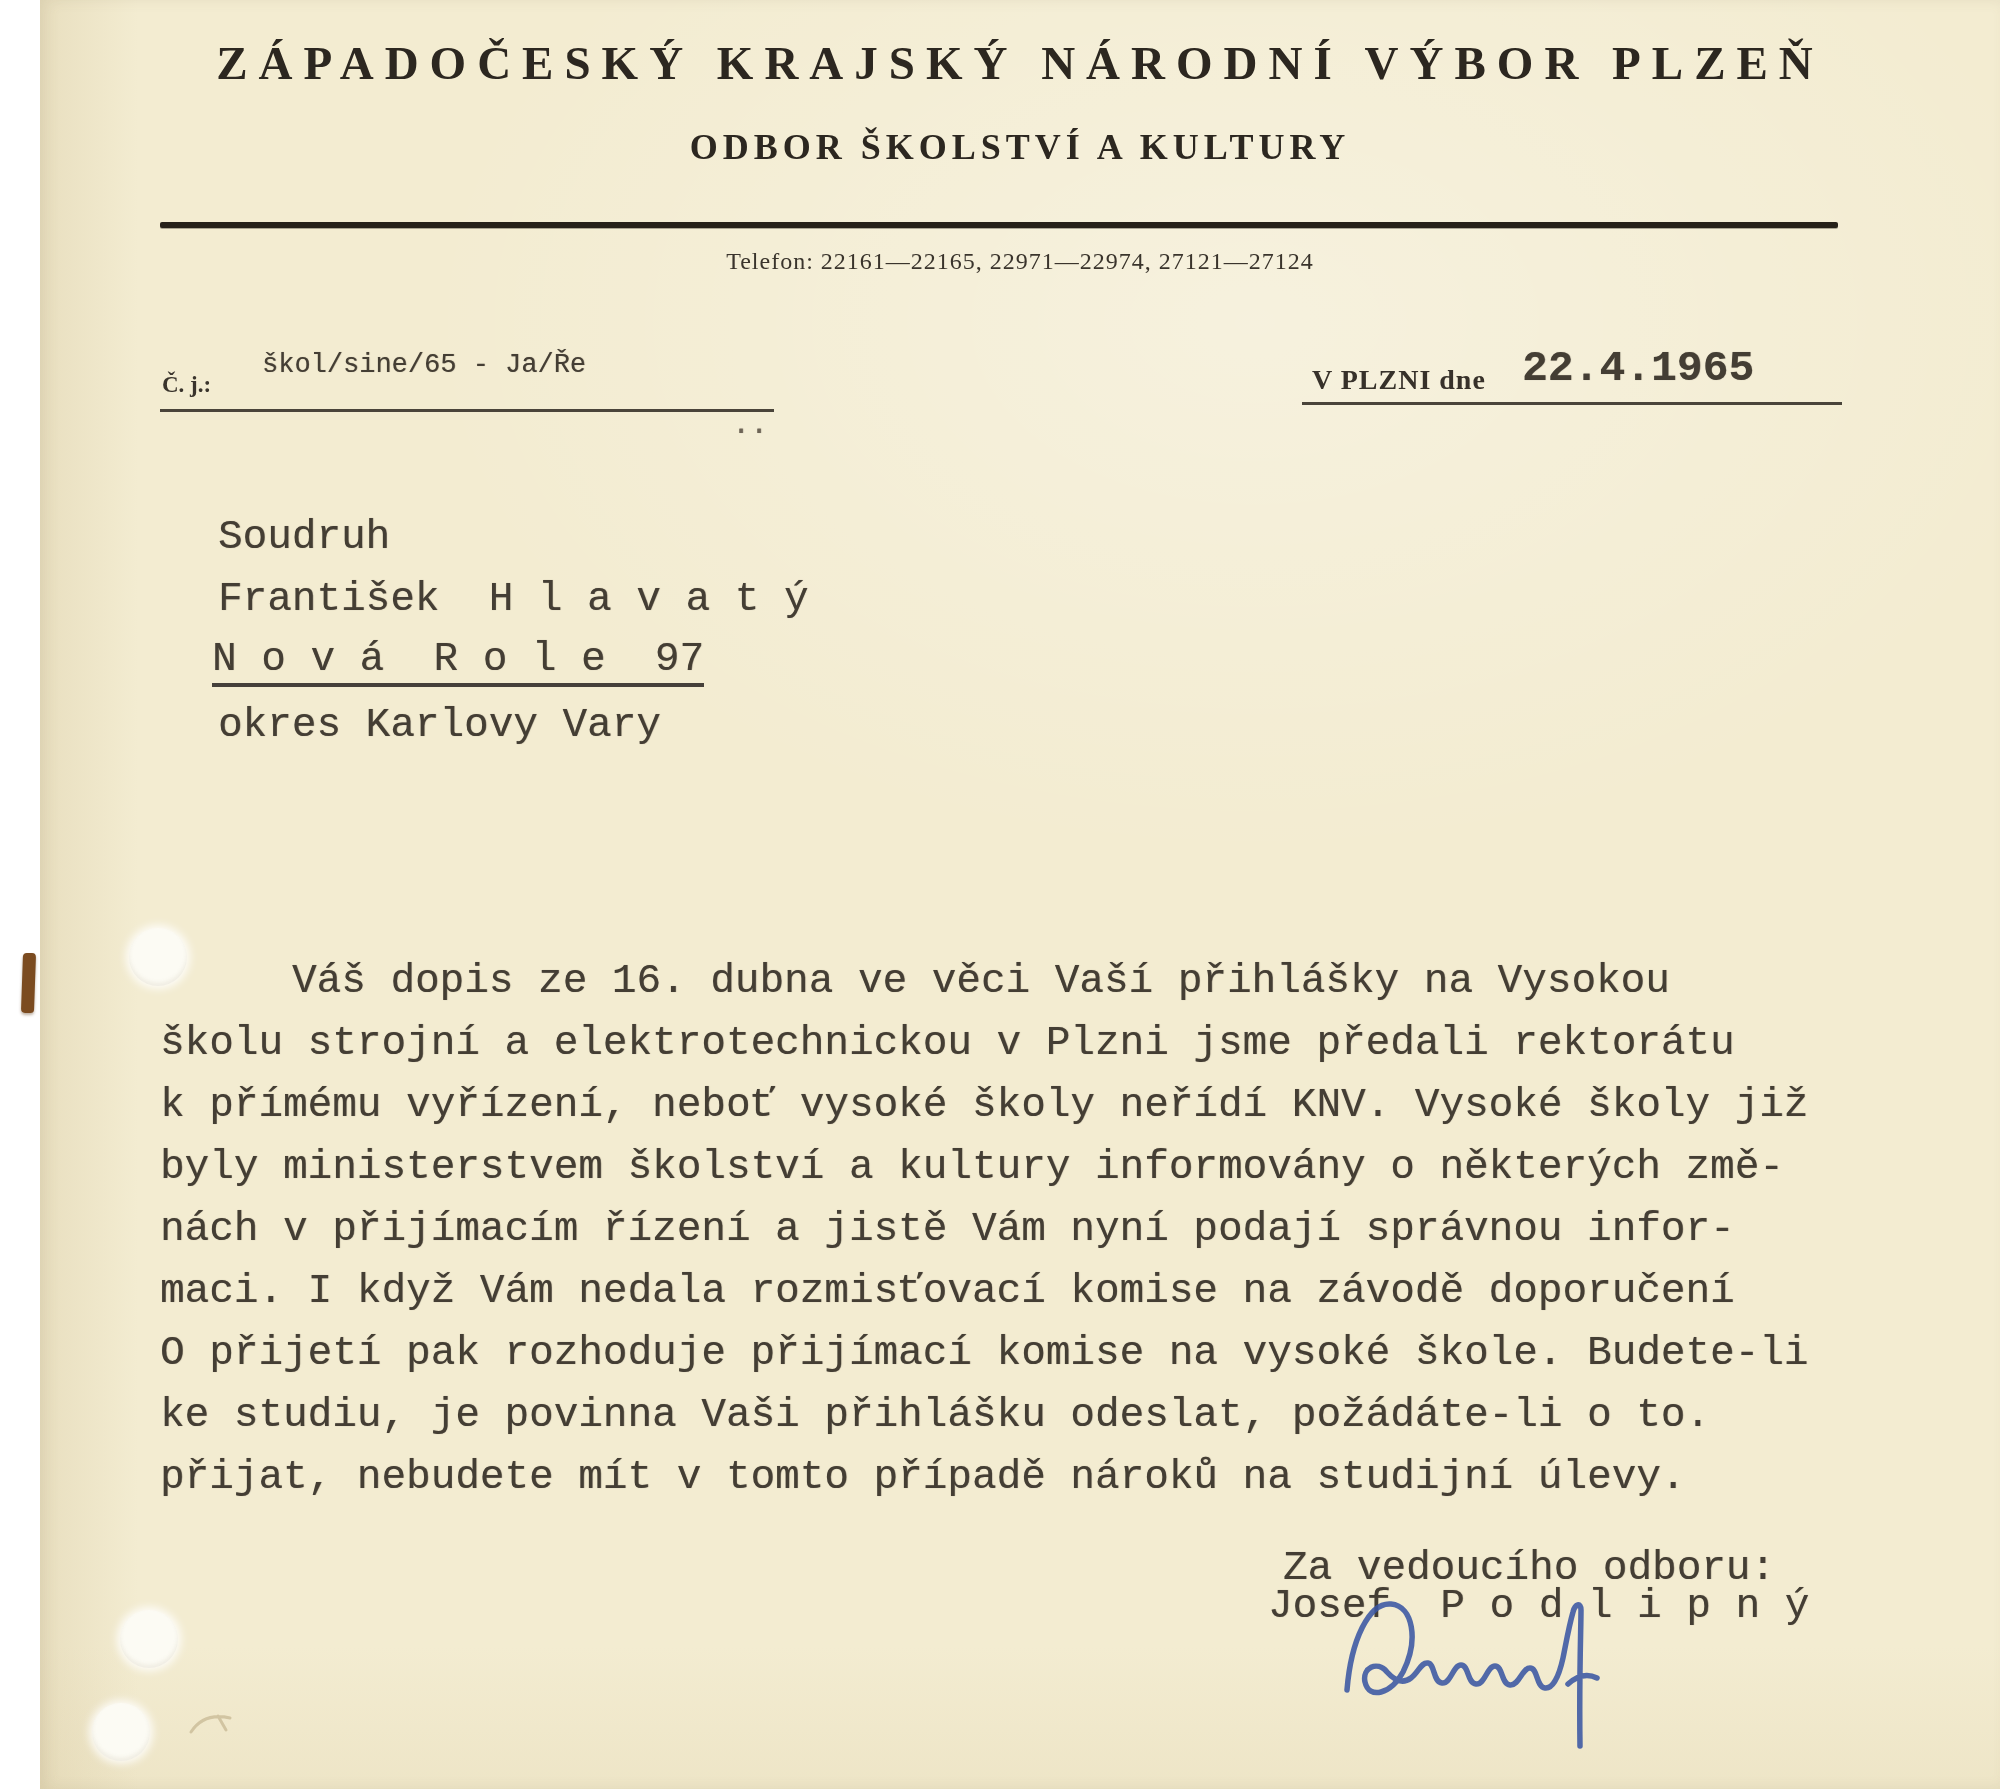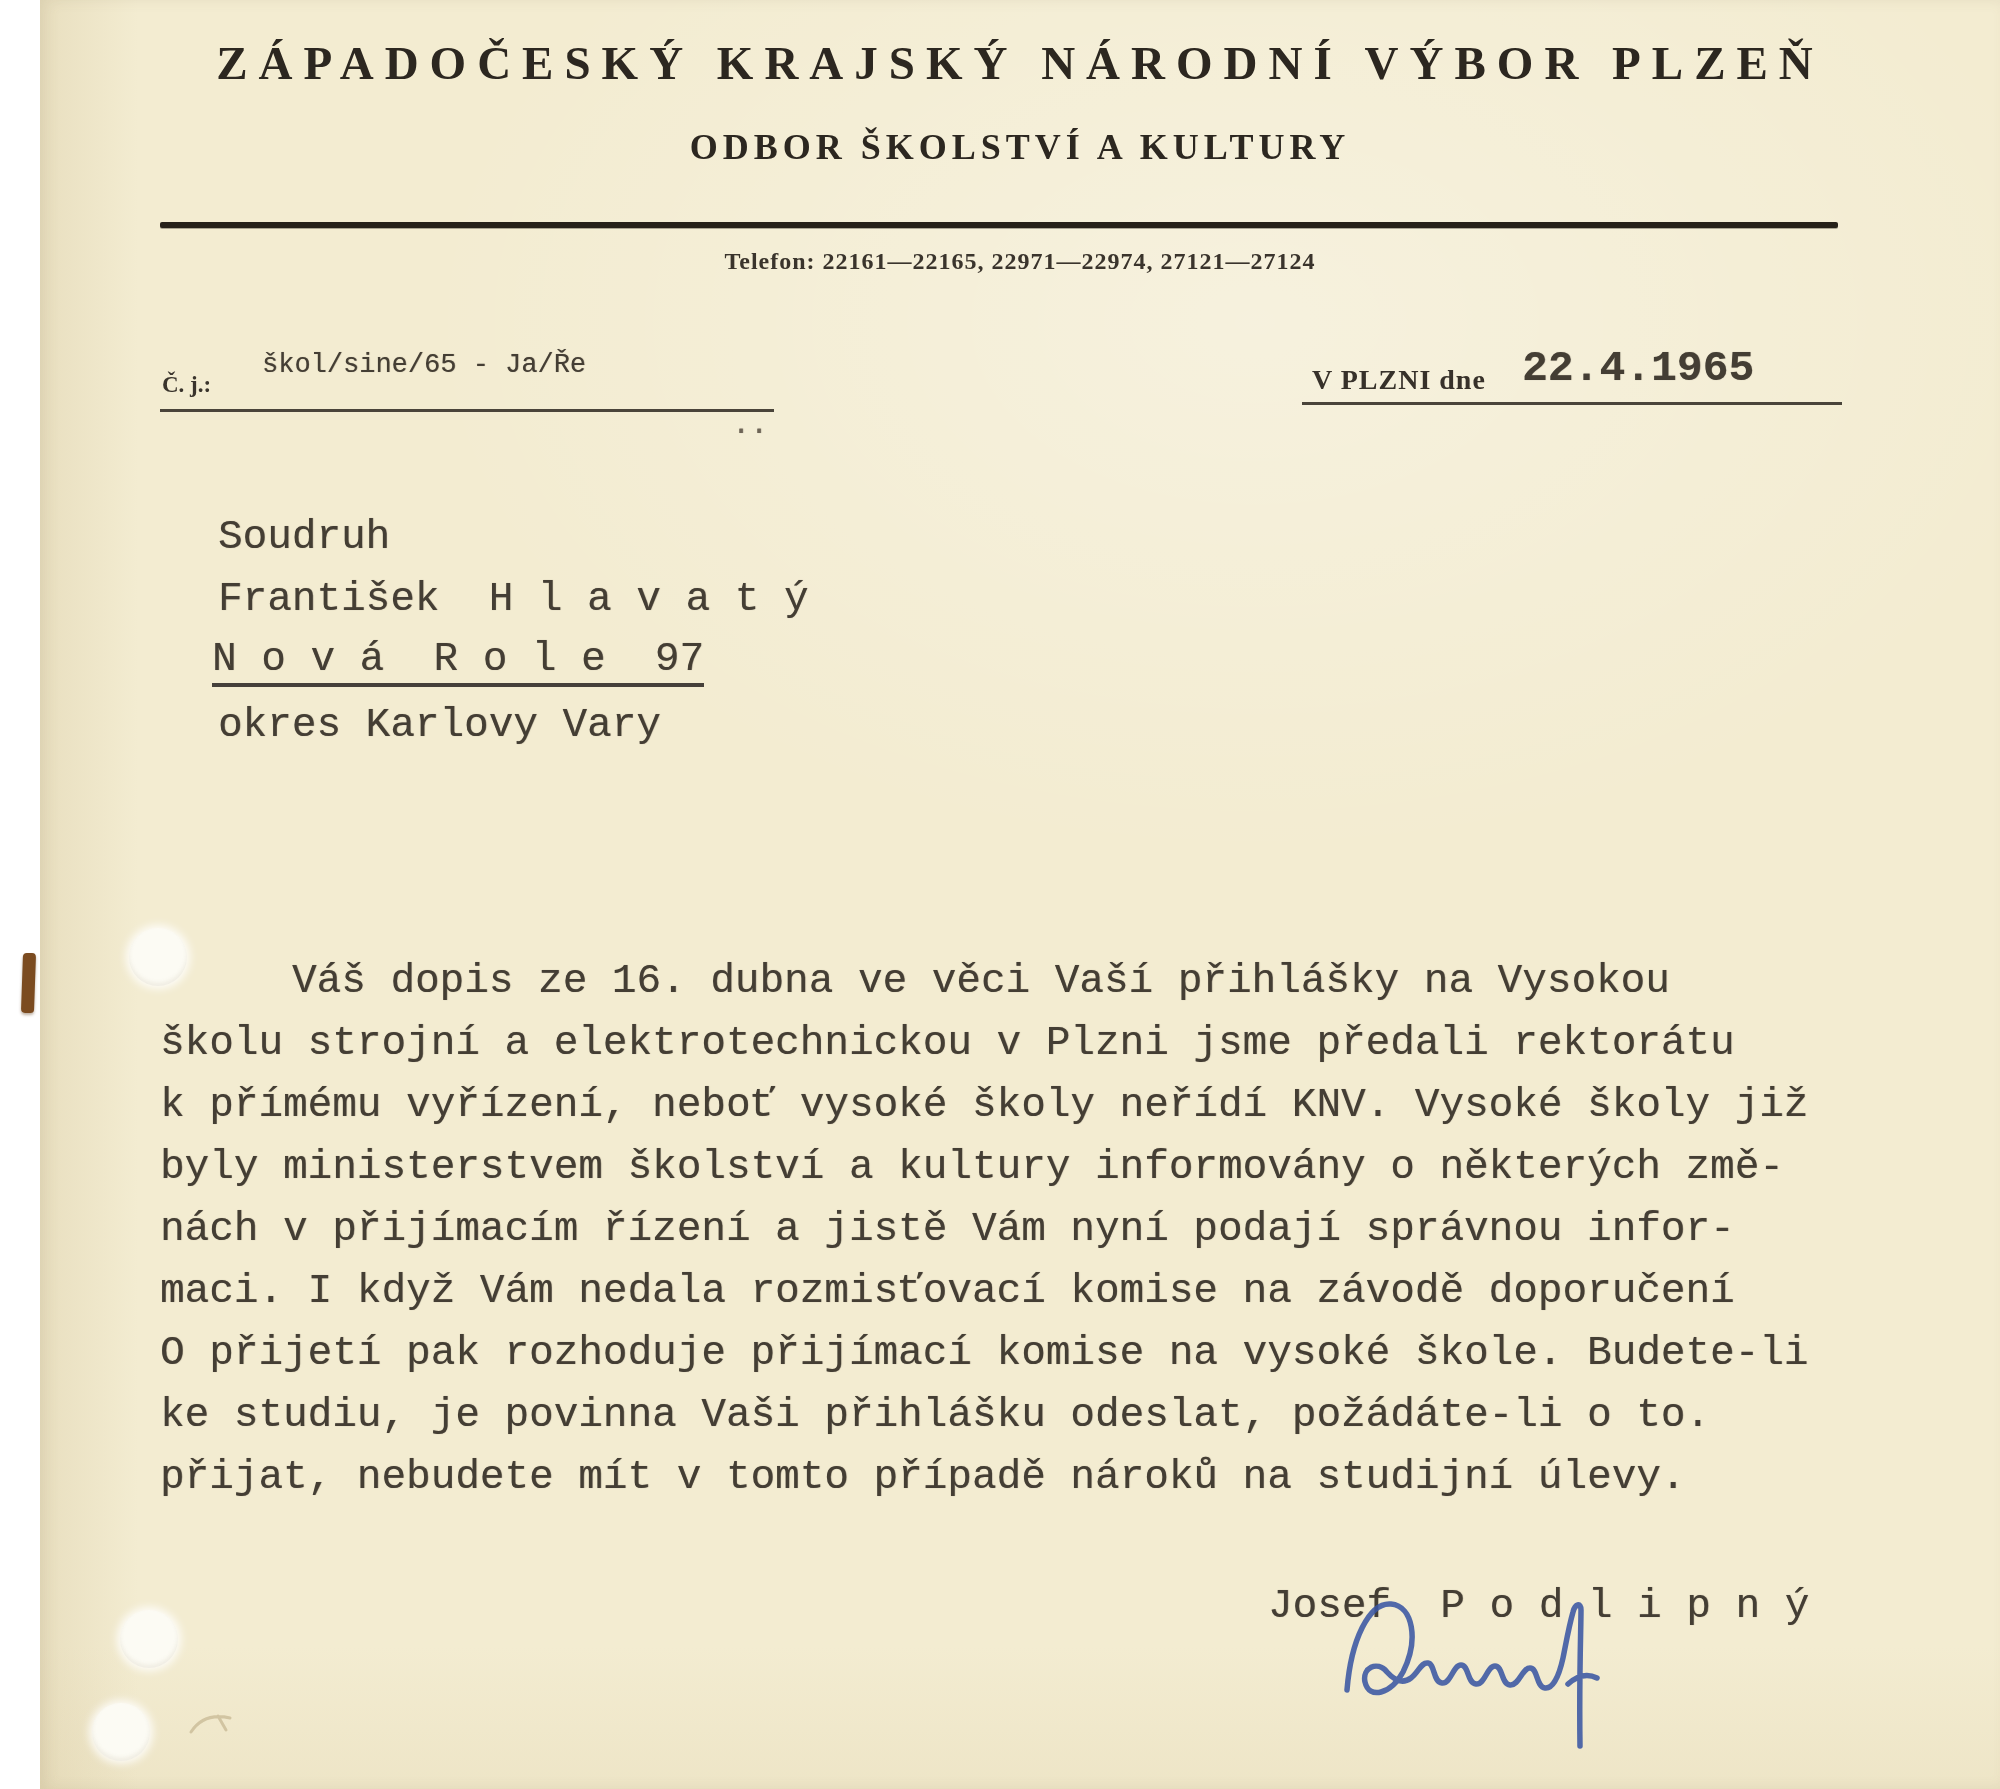--- a/index.html
+++ b/index.html
@@ -27,21 +27,21 @@
   .org-name   { top:36px;  font-size:47px; letter-spacing:11px; }
   .dept-name  { top:126px; font-size:36px; letter-spacing:5px; }
   .rule {
     position:absolute; left:120px; top:222px; width:1678px; height:6px;
     background:#262119; border-radius:2px;
     box-shadow:0 1px 0 rgba(38,33,25,0.35);
   }
   .telephone {
     position:absolute; left:0; right:0; top:248px; text-align:center;
     font-family:"Liberation Serif","DejaVu Serif",serif;
-    font-weight:bold; font-size:24px; letter-spacing:1px; color:#3a342c;
+    font-weight:normal; font-size:24px; letter-spacing:1px; color:#3a342c;
   }
   .tw {
     font-family:"Liberation Mono","DejaVu Sans Mono",monospace;
     color:#443e34; white-space:pre;
     text-shadow:0.4px 0.4px 0.7px rgba(58,50,40,0.55);
   }
   .ref-label {
     position:absolute; left:122px; top:372px;
     font-family:"Liberation Serif","DejaVu Serif",serif;
     font-weight:bold; font-size:23px; color:#3a342c;
@@ -116,20 +116,21 @@
     <div class="tw body-line">školu strojní a elektrotechnickou v Plzni jsme předali rektorátu</div>
     <div class="tw body-line">k přímému vyřízení, neboť vysoké školy neřídí KNV. Vysoké školy již</div>
     <div class="tw body-line">byly ministerstvem školství a kultury informovány o některých změ-</div>
     <div class="tw body-line">nách v přijímacím řízení a jistě Vám nyní podají správnou infor-</div>
     <div class="tw body-line">maci. I když Vám nedala rozmisťovací komise na závodě doporučení</div>
     <div class="tw body-line">O přijetí pak rozhoduje přijímací komise na vysoké škole. Budete-li</div>
     <div class="tw body-line">ke studiu, je povinna Vaši přihlášku odeslat, požádáte-li o to.</div>
     <div class="tw body-line">přijat, nebudete mít v tomto případě nároků na studijní úlevy.</div>
   </div>
 
+  <div class="tw closing-line1">Za vedoucího odboru:</div>
   <div class="tw closing-line2">Josef  P o d l i p n ý</div>
 
   <svg class="signature-svg" viewBox="0 0 300 190">
     <path d="M 22,102
              C 26,52 44,14 66,16
              C 88,18 94,52 78,84
              C 66,106 44,112 40,94
              C 37,80 52,72 62,84
              C 70,93 78,96 86,90
              C 94,84 96,74 103,75

